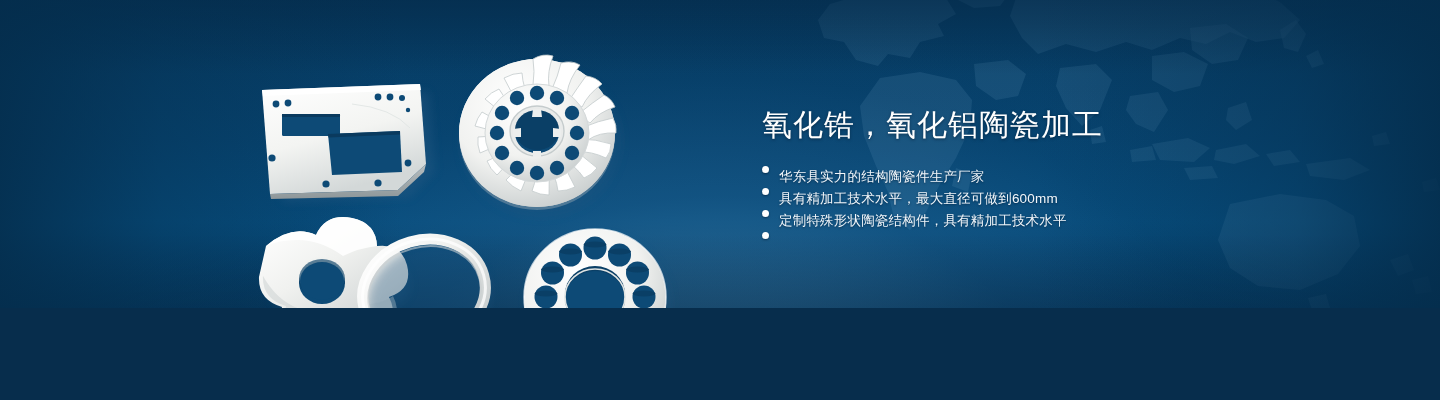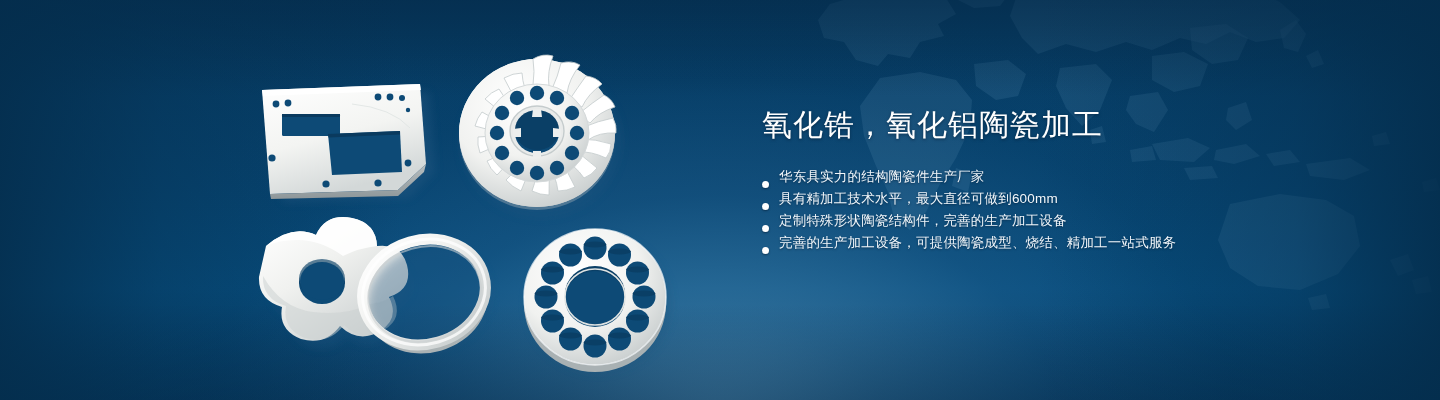--- a/index.html
+++ b/index.html
@@ -1,21 +1,21 @@
 <!DOCTYPE html>
 <html lang="zh"><head>
 <meta charset="utf-8">
 <style>
   * { margin:0; padding:0; box-sizing:border-box; }
   html,body { background:#072d4c; }
   body { font-family:"Liberation Sans","DejaVu Sans",sans-serif; }
 
   .banner{
     position:relative;
-    width:1440px; height:400px;
+    width:1440px; height:308px;
     overflow:hidden;
     background:#064270;
   }
 
   
   .bg-base{
     position:absolute; inset:0;
     background:
       radial-gradient(ellipse 760px 520px at 720px 430px,
          rgba(120,178,214,0.62) 0%,
@@ -55,21 +55,21 @@
     color:#ffffff;
     font-size:30px;
     line-height:38px;
     font-weight:400;
     letter-spacing:1px;
     text-shadow:0 1px 3px rgba(0,20,40,0.55);
     white-space:nowrap;
   }
   .bullets{ margin-top:22px; list-style:none; }
   .bullet{
-    display:flex; align-items:flex-end;
+    display:flex; align-items:flex-start;
     height:22px;
     margin-bottom:0px;
   }
   .bullet-dot{
     width:7px; height:7px; border-radius:50%;
     background:#ffffff;
     flex:0 0 auto;
     margin-right:10px;
     box-shadow:0 1px 2px rgba(0,20,40,0.5);
   }
@@ -334,22 +334,21 @@
       <li class="bullet">
         <span class="bullet-dot"></span>
         <span class="bullet-text">华东具实力的结构陶瓷件生产厂家</span>
       </li>
       <li class="bullet">
         <span class="bullet-dot"></span>
         <span class="bullet-text">具有精加工技术水平，最大直径可做到600mm</span>
       </li>
       <li class="bullet">
         <span class="bullet-dot"></span>
-        <span class="bullet-text">定制特殊形状陶瓷结构件，完善的生产加工设备</span>
+        <span class="bullet-text">定制特殊形状陶瓷结构件，具有精加工技术水平</span>
       </li>
       <li class="bullet">
         <span class="bullet-dot"></span>
-        <span class="bullet-text">完善的生产加工设备，可提供陶瓷成型、烧结、精加工一站式服务</span>
       </li>
     </ul>
   </div>
 
 </div>
 
 </body></html>

